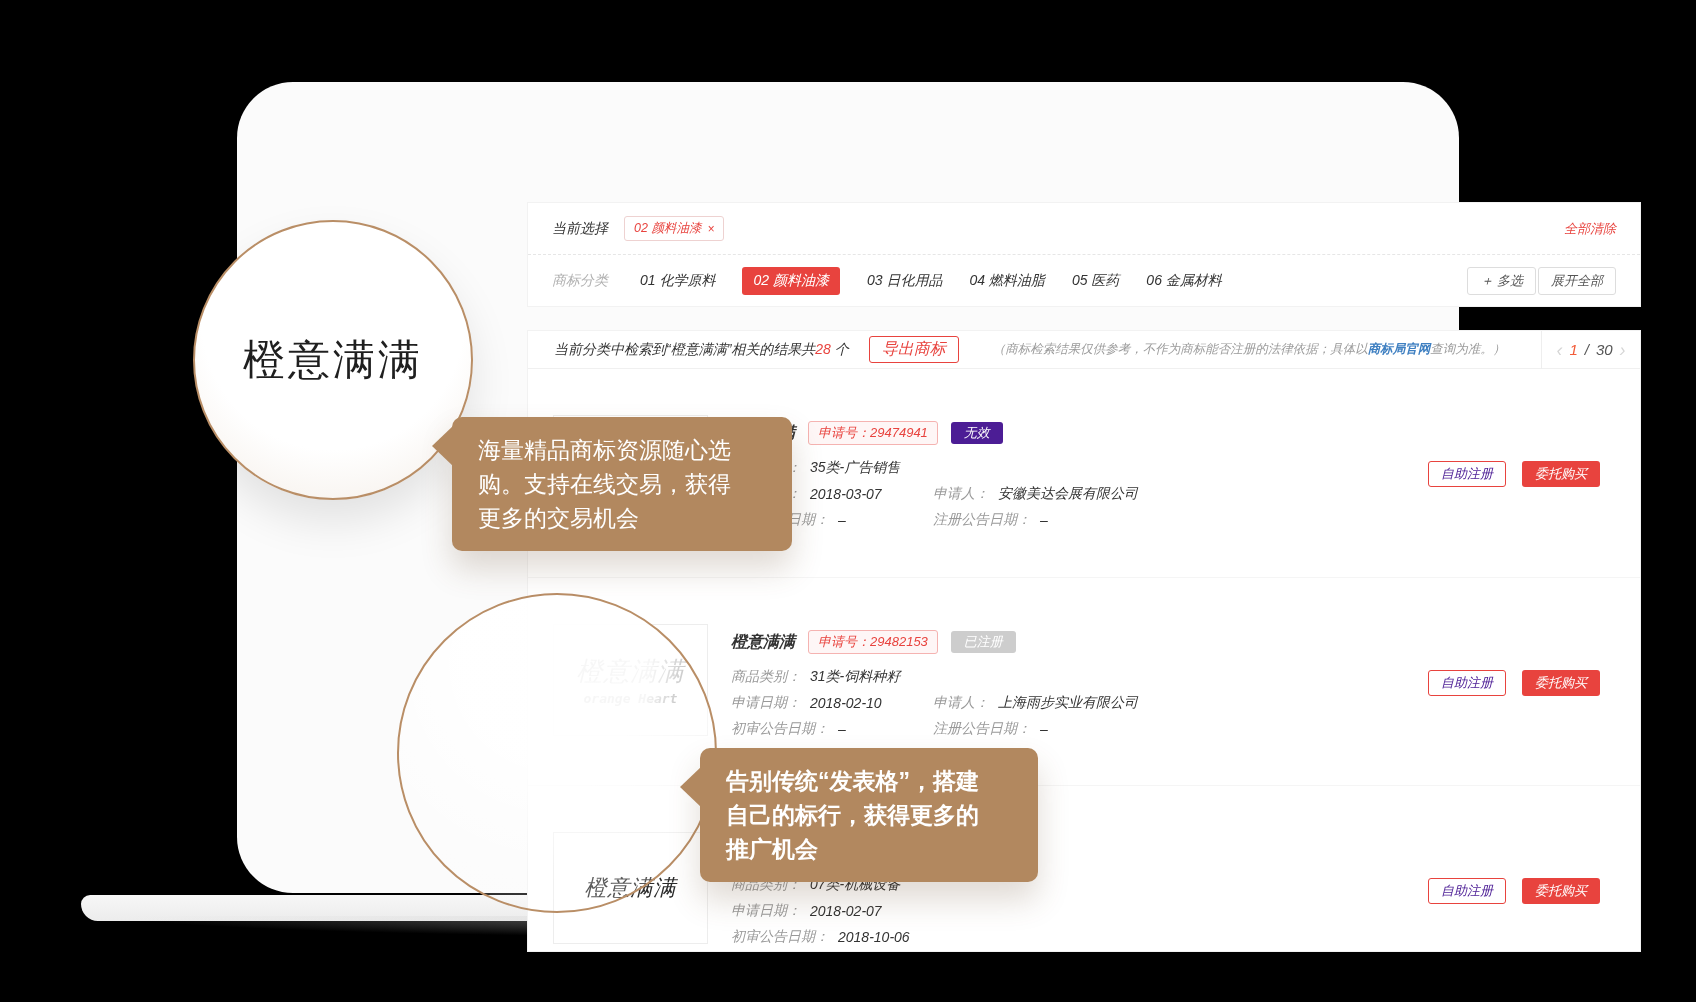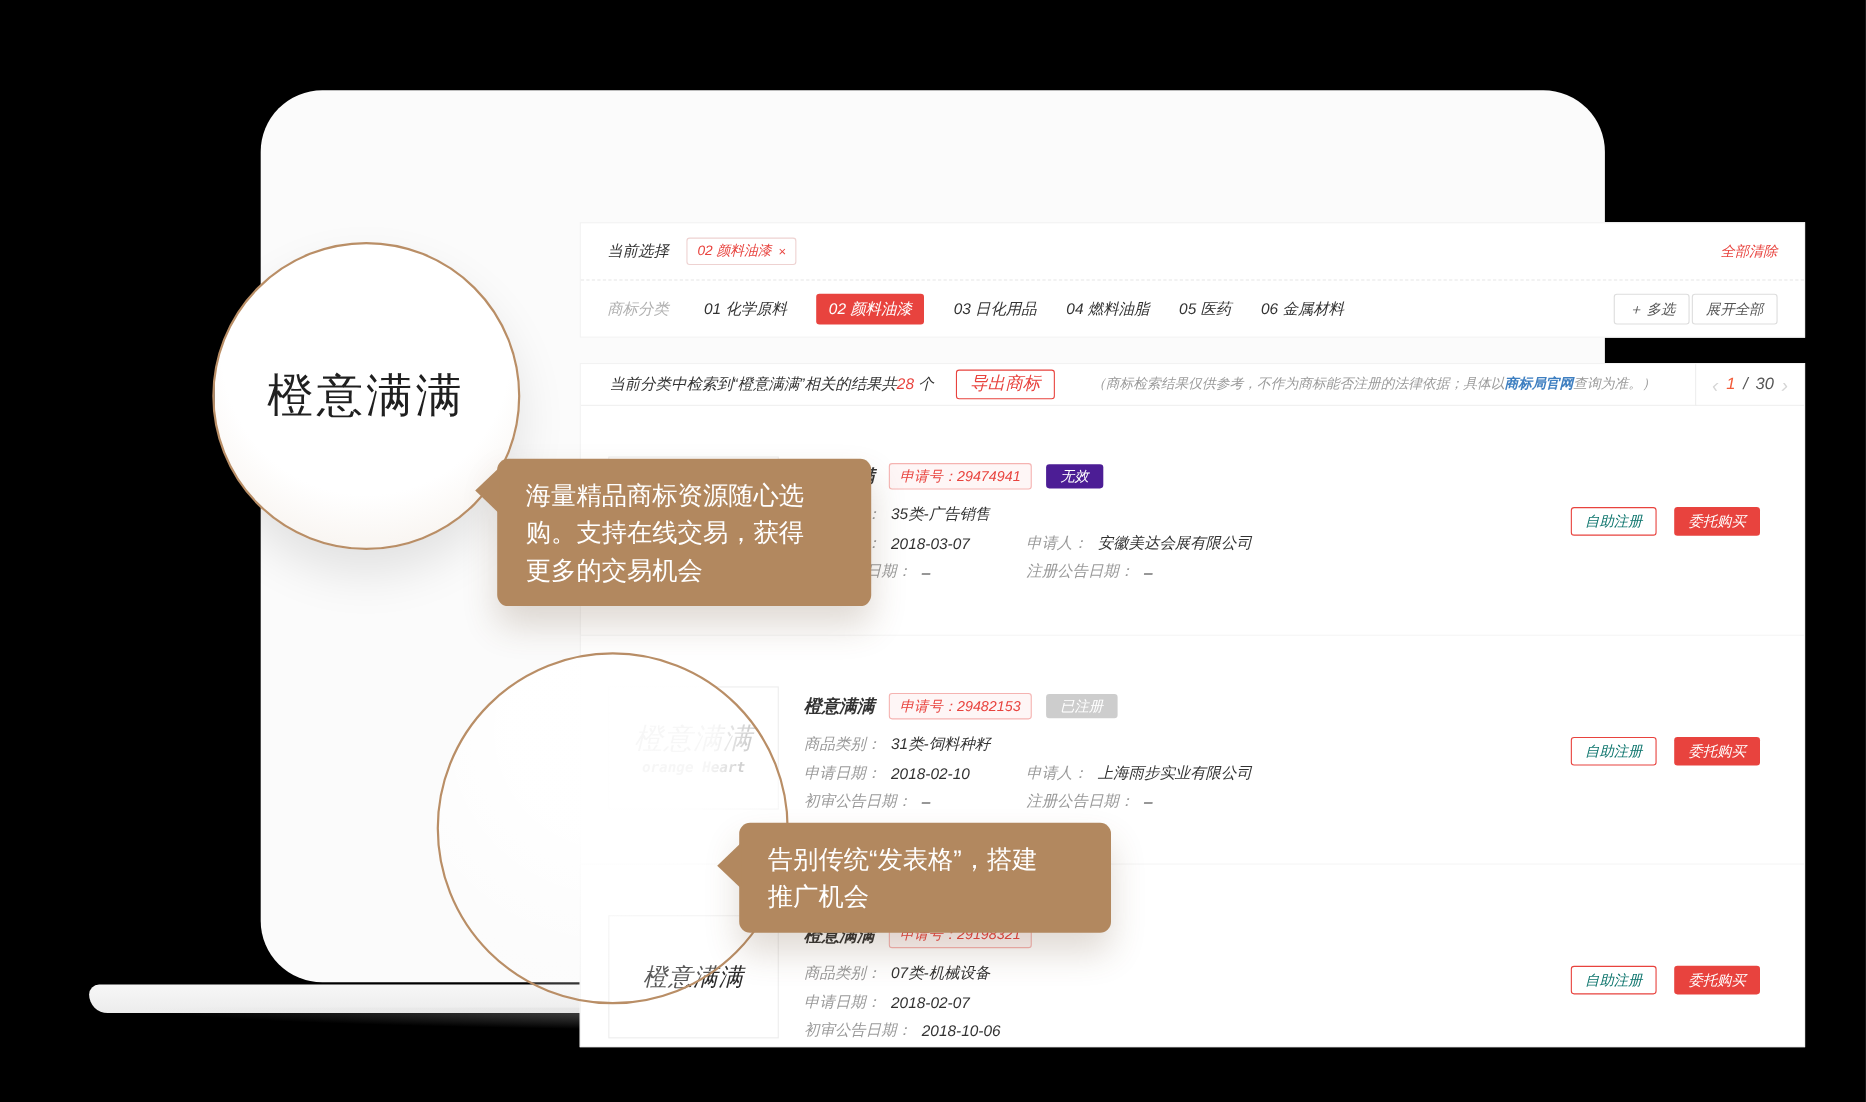--- a/index.html
+++ b/index.html
@@ -67,42 +67,42 @@
   .badge { font-size:13px; color:#fff; border-radius:3px; padding:2px 13px; }
   .badge-invalid { background:#4c1d95; }
   .badge-registered { background:#cdcdcd; }
   .cell { display:inline-flex; align-items:center; font-size:14px; }
   .cell.c1 { width:202px; }
   .lbl { color:#999; margin-right:9px; }
   .val { color:#333; }
   .row-buttons { position:absolute; right:40px; top:92px; display:flex; gap:16px; }
   .btn { width:78px; height:26px; display:flex; align-items:center; justify-content:center;
     font-size:13px; border-radius:3px; cursor:pointer; }
-  .btn.outline { border:1px solid #e8433e; color:#0f766e; background:#fff; }
+  .btn.outline { border:1px solid #e8433e; color:#4c1d95; background:#fff; }
   .btn.solid { background:#e8433e; color:#fff; }
 
   
   .circle1 { position:absolute; left:193px; top:220px; width:280px; height:280px; border-radius:50%;
     border:2px solid #b98e66; z-index:4;
     background:radial-gradient(circle at 50% 35%, #ffffff 58%, #f3ece5 100%);
     display:flex; align-items:center; justify-content:center;
     box-shadow:0 22px 44px rgba(0,0,0,0.10); }
   .circle1 .big-mark { font-size:42px; color:#1f1f1f; letter-spacing:3px; white-space:nowrap; }
   .circle2 { position:absolute; left:397px; top:593px; width:320px; height:320px; border-radius:50%;
     border:2px solid #b98e66; z-index:4;
     background:radial-gradient(circle at 50% 22%, rgba(255,255,255,0.96) 32%, rgba(255,255,255,0.28) 70%, rgba(255,255,255,0.04) 100%); }
 
   
   .tip { position:absolute; background:#b2885f; color:#fff; border-radius:10px; padding:16px 26px;
     font-size:23px; line-height:34px; z-index:6; box-shadow:0 18px 32px rgba(100,70,40,0.20); }
   .tip::before { content:""; position:absolute; left:-20px; border-top:21px solid transparent;
     border-bottom:21px solid transparent; border-right:22px solid #b2885f; }
   .tip1 { left:452px; top:417px; width:340px; }
   .tip1::before { top:8px; }
-  .tip2 { left:672px; top:748px; width:338px; }
+  .tip2 { left:700px; top:748px; width:338px;font-weight:bold; }
   .tip2::before { top:18px; }
   .tip-line { white-space:nowrap; }
 </style>
 </head>
 <body>
 
 <div id="stage">
 
   <div class="base-bar"></div>
   <div class="base-fade"></div>
@@ -295,16 +295,17 @@
   </div>
   <div class="circle2"></div>
 
   <div class="tip tip1">
     <div class="tip-line">海量精品商标资源随心选</div>
     <div class="tip-line">购。支持在线交易，获得</div>
     <div class="tip-line">更多的交易机会</div>
   </div>
   <div class="tip tip2">
     <div class="tip-line">告别传统“发表格”，搭建</div>
+    <div class="tip-line">自己的标行，获得更多的</div>
     <div class="tip-line">推广机会</div>
   </div>
 
 </div>
 
 </body></html>

